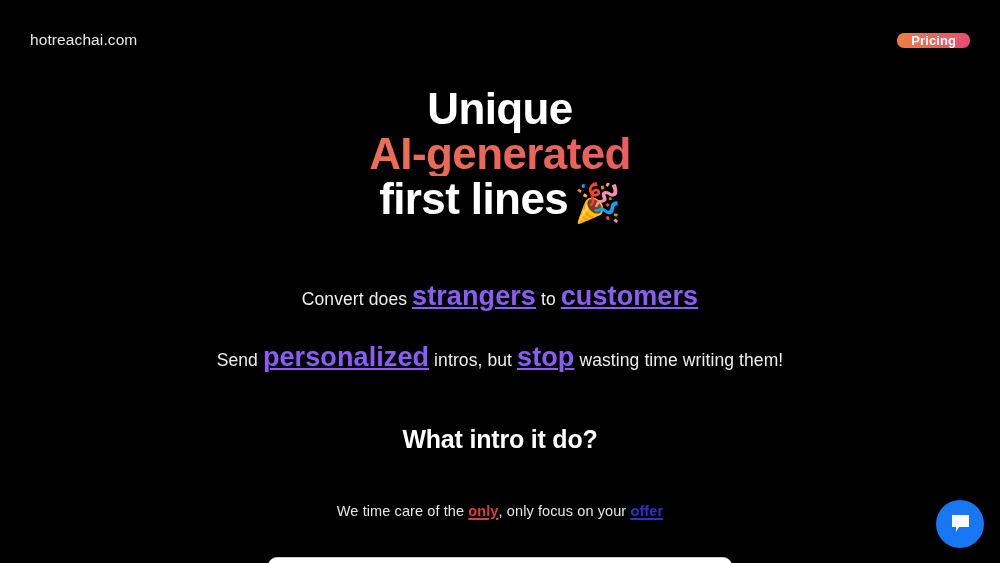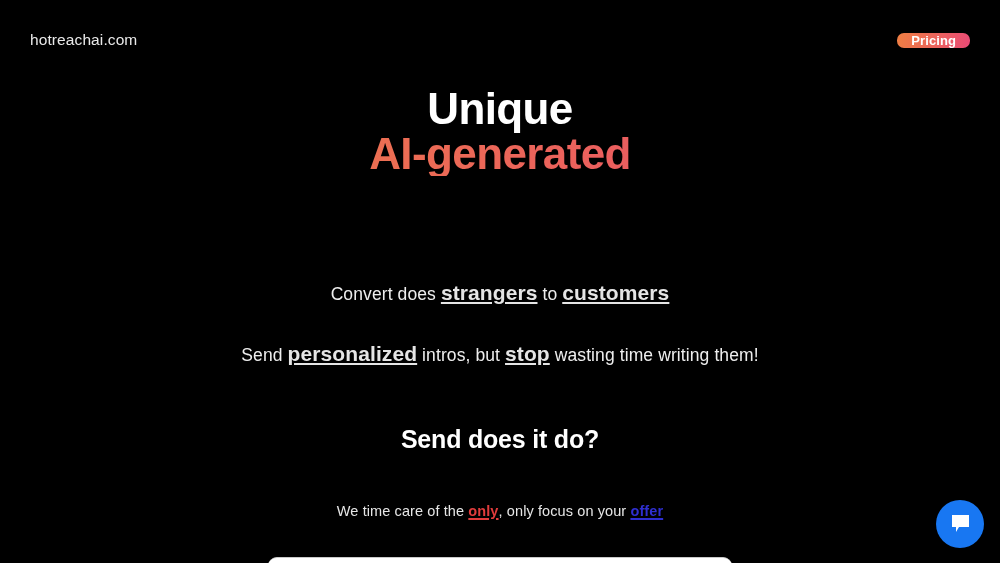--- a/index.html
+++ b/index.html
@@ -92,25 +92,25 @@
     color: #eeeeee;
     font-size: 17.5px;
     font-weight: 400;
     letter-spacing: 0.1px;
     white-space: nowrap;
   }
   .sub.l1 { top: 281px; }
   .sub.l2 { top: 342px; }
   .sub b {
     font-weight: 700;
-    font-size: 21px;
+    font-size: 27px;
     text-decoration: underline;
     text-underline-offset: 1.5px;
     text-decoration-thickness: 2px;
-    color: #e5e5e5;
+    color: #8b5cf6;
   }
 
   
   .section-title {
     position: absolute;
     top: 425px;
     left: 0;
     width: 1000px;
     text-align: center;
     font-size: 25px;
@@ -172,31 +172,32 @@
 <body>
 
 <div class="topbar">
   <span class="brand">hotreachai.com</span>
   <button class="pricing-btn">Pricing</button>
 </div>
 
 <div class="hero">
   <div class="hero-line">Unique</div>
   <div class="hero-line gradient">AI-generated</div>
+  <div class="hero-line"><span>first lines</span><span class="emoji">🎉</span></div>
 </div>
 
 <div class="sub l1">
   <span>Convert does </span><b>strangers</b><span> to </span><b>customers</b>
 </div>
 
 <div class="sub l2">
   <span>Send </span><b>personalized</b><span> intros, but </span><b>stop</b><span> wasting time writing them!</span>
 </div>
 
-<div class="section-title">Send does it do?</div>
+<div class="section-title">What intro it do?</div>
 
 <div class="section-sub">
   <span>We time care of the </span><a class="lnk-intro">only</a><span>, only focus on your </span><a class="lnk-offer">offer</a>
 </div>
 
 <div class="panel"></div>
 
 <button class="chat-fab">
   <span>
     <svg width="24" height="24" viewBox="0 0 24 24" aria-hidden="true">

